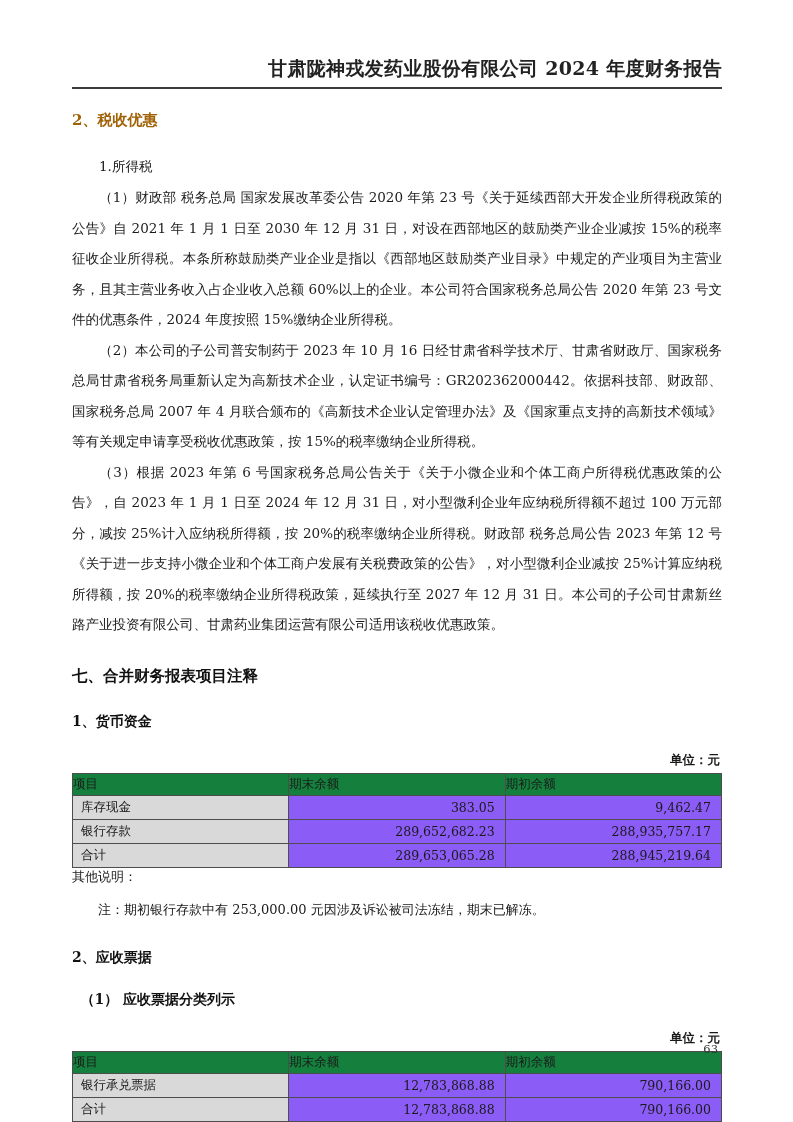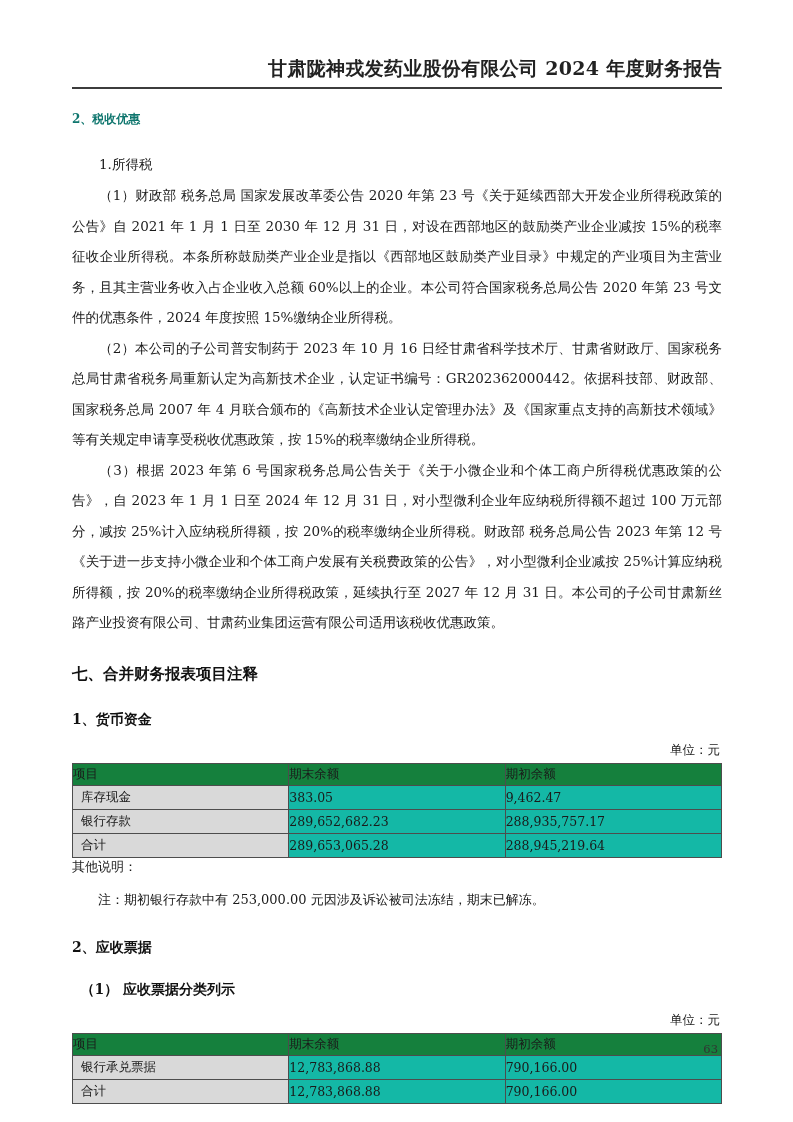--- a/index.html
+++ b/index.html
@@ -29,23 +29,23 @@
   }
   .header-rule {
     margin-top: 5px;
     border: none;
     border-top: 2px solid #3c3c3c;
     height: 0;
   }
   
   .h-tax {
     margin: 22px 0 0 0;
-    font-size: 12px;
-    font-weight: bold;
-    color: #0f766e;
+    font-size: 15px;
+    font-weight: bold;
+    color: #a16207;
   }
   .sub-income-tax {
     margin-top: 28px;
     padding-left: 2em;
     font-size: 13.5px;
   }
   .paras {
     margin-top: 6px;
   }
   .body-para {
@@ -69,24 +69,25 @@
     color: #111;
   }
   .h-sub2 {
     margin: 24px 0 0 0;
     padding-left: 0.6em;
     font-size: 14px;
     font-weight: bold;
     color: #111;
   }
   .unit-row {
-    margin-top: 13px;
+    margin-top: 21px;
     text-align: right;
     font-size: 12.5px;
     padding-right: 2px;
+    font-weight: bold;
   }
   
   table.data-table {
     margin-top: 4px;
     width: 100%;
     border-collapse: collapse;
     font-size: 12.5px;
     table-layout: fixed;
   }
   table.data-table th,
@@ -101,22 +102,22 @@
     font-weight: normal;
     text-align: left;
     height: 21px;
   }
   table.data-table td.cell-label {
     background: #d9d9d9;
     text-align: left;
     padding-left: 8px;
   }
   table.data-table td.cell-num {
-    background: #14b8a6;
-    text-align: left;
+    background: #8b5cf6;
+    text-align: right;
     padding-right: 10px;
   }
   .other-notes {
     font-size: 13px;
   }
   .note-line {
     margin-top: 11px;
     padding-left: 2em;
     font-size: 13px;
     line-height: 26px;

